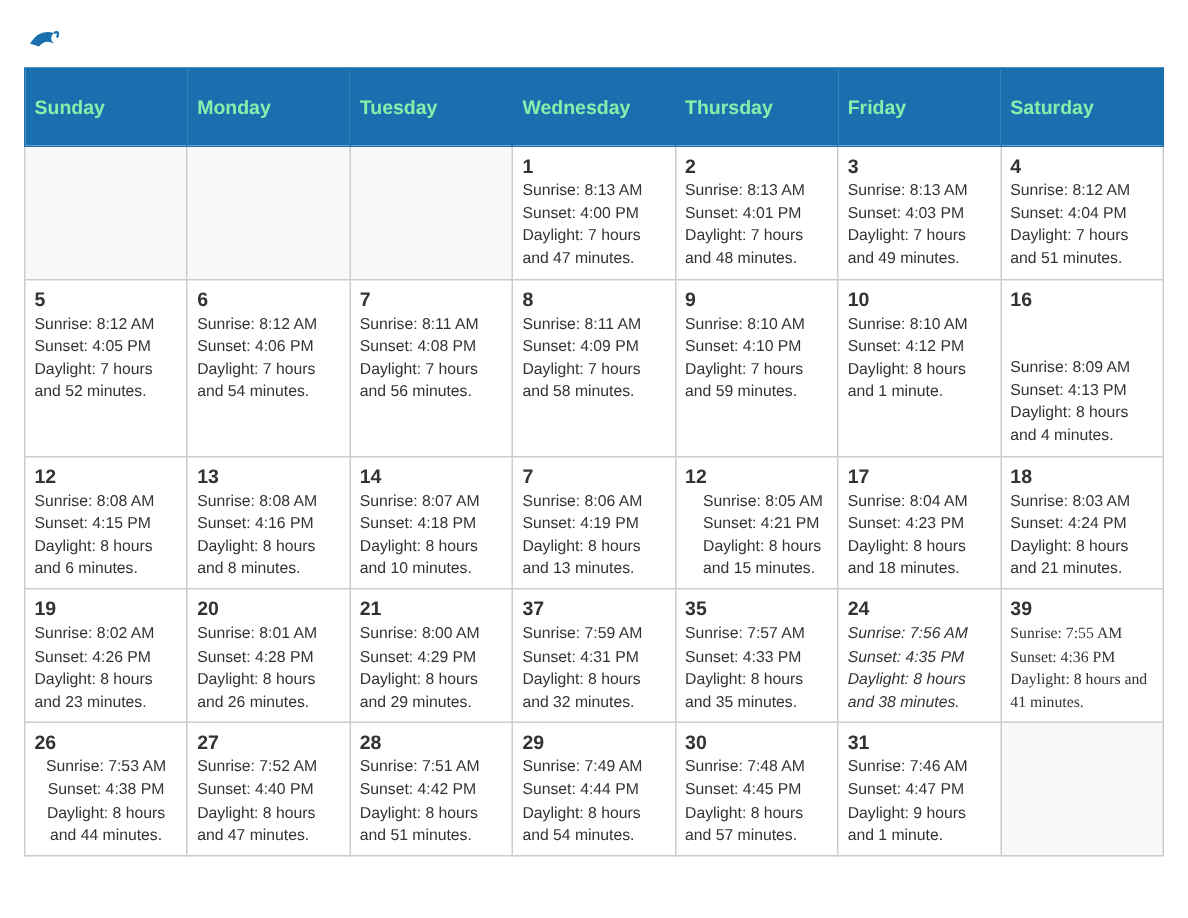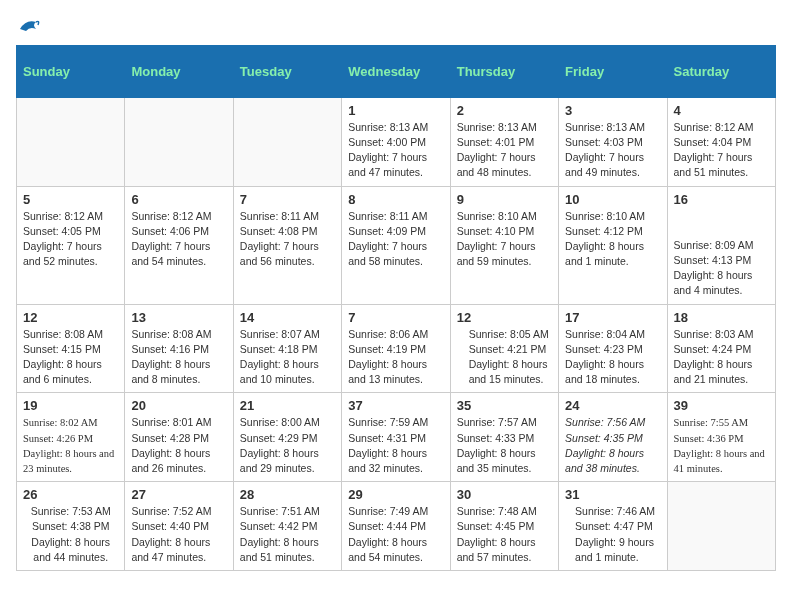--- a/index.html
+++ b/index.html
@@ -225,21 +225,21 @@
         <td>
           <div class="day-number">18</div>
           <div class="day-info" style="white-space: pre-line;">Sunrise: 8:03 AM
 Sunset: 4:24 PM
 Daylight: 8 hours and 21 minutes.</div>
         </td>
       </tr>
       <tr>
         <td>
           <div class="day-number">19</div>
-          <div class="day-info" style="white-space: pre-line; font-family: Liberation Serif, serif;">Sunrise: 8:02 AM
+          <div class="day-info" style="white-space: pre-line;">Sunrise: 8:02 AM
 Sunset: 4:26 PM
 Daylight: 8 hours and 23 minutes.</div>
         </td>
         <td>
           <div class="day-number">20</div>
           <div class="day-info" style="white-space: pre-line;">Sunrise: 8:01 AM
 Sunset: 4:28 PM
 Daylight: 8 hours and 26 minutes.</div>
         </td>
         <td>
@@ -299,20 +299,20 @@
 Daylight: 8 hours and 54 minutes.</div>
         </td>
         <td>
           <div class="day-number">30</div>
           <div class="day-info" style="white-space: pre-line;">Sunrise: 7:48 AM
 Sunset: 4:45 PM
 Daylight: 8 hours and 57 minutes.</div>
         </td>
         <td>
           <div class="day-number">31</div>
-          <div class="day-info" style="white-space: pre-line; margin-left: 10px;">Sunrise: 7:46 AM
+          <div class="day-info" style="white-space: pre-line;">Sunrise: 7:46 AM
 Sunset: 4:47 PM
 Daylight: 9 hours and 1 minute.</div>
         </td>
         <td class="empty"></td>
       </tr>
     </tbody>
 </table>
 
 </body></html>

